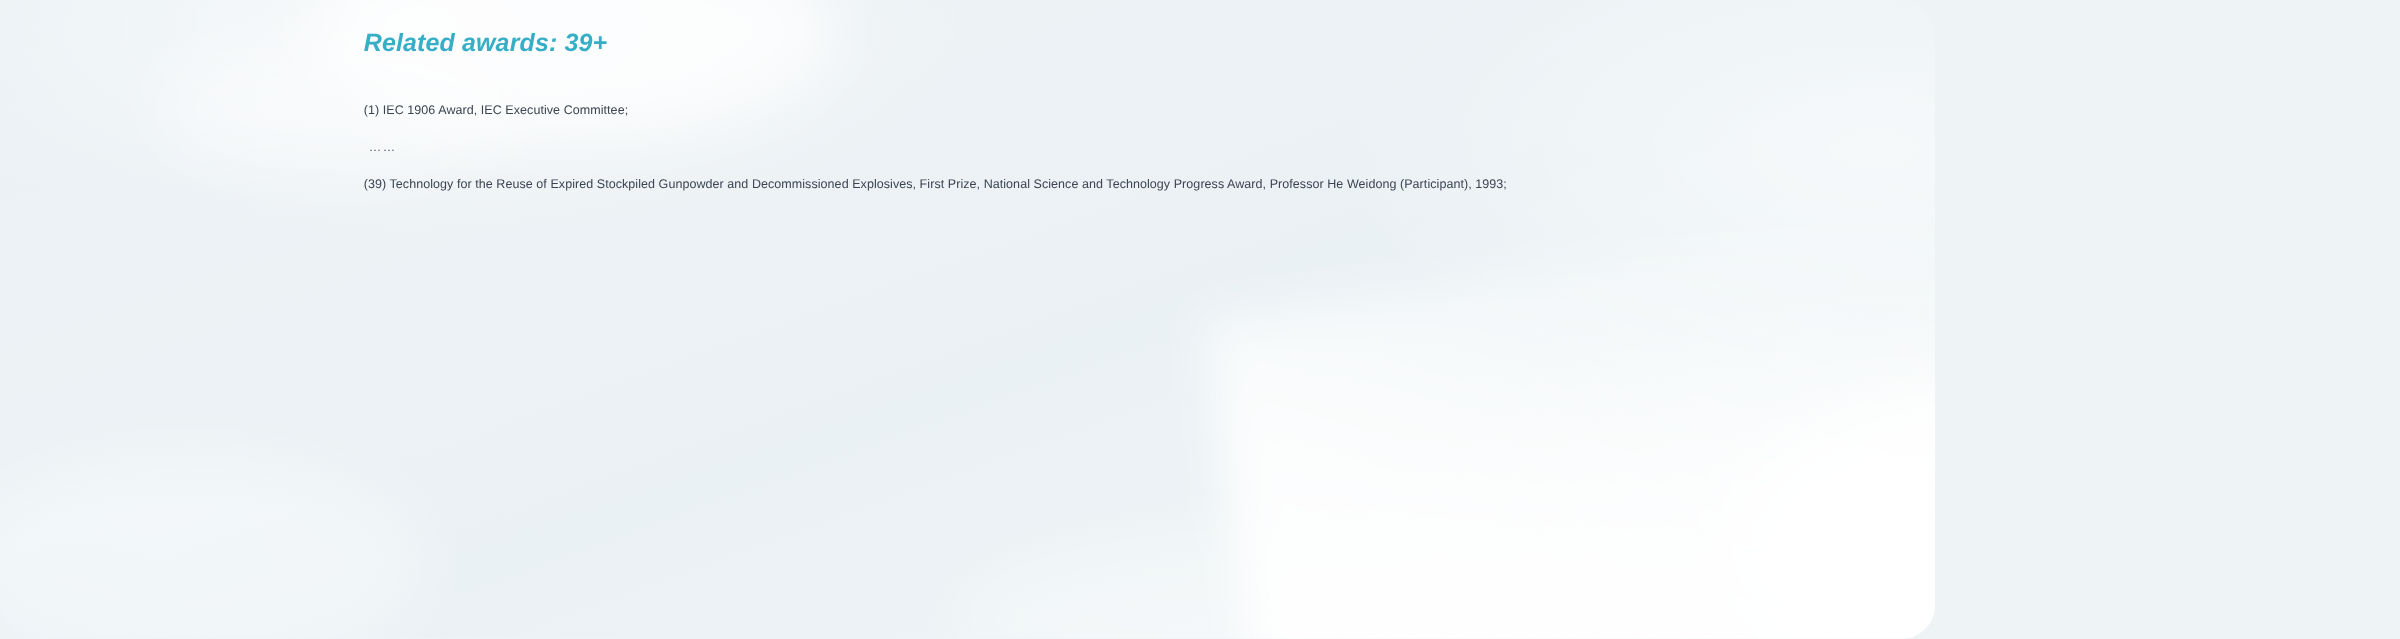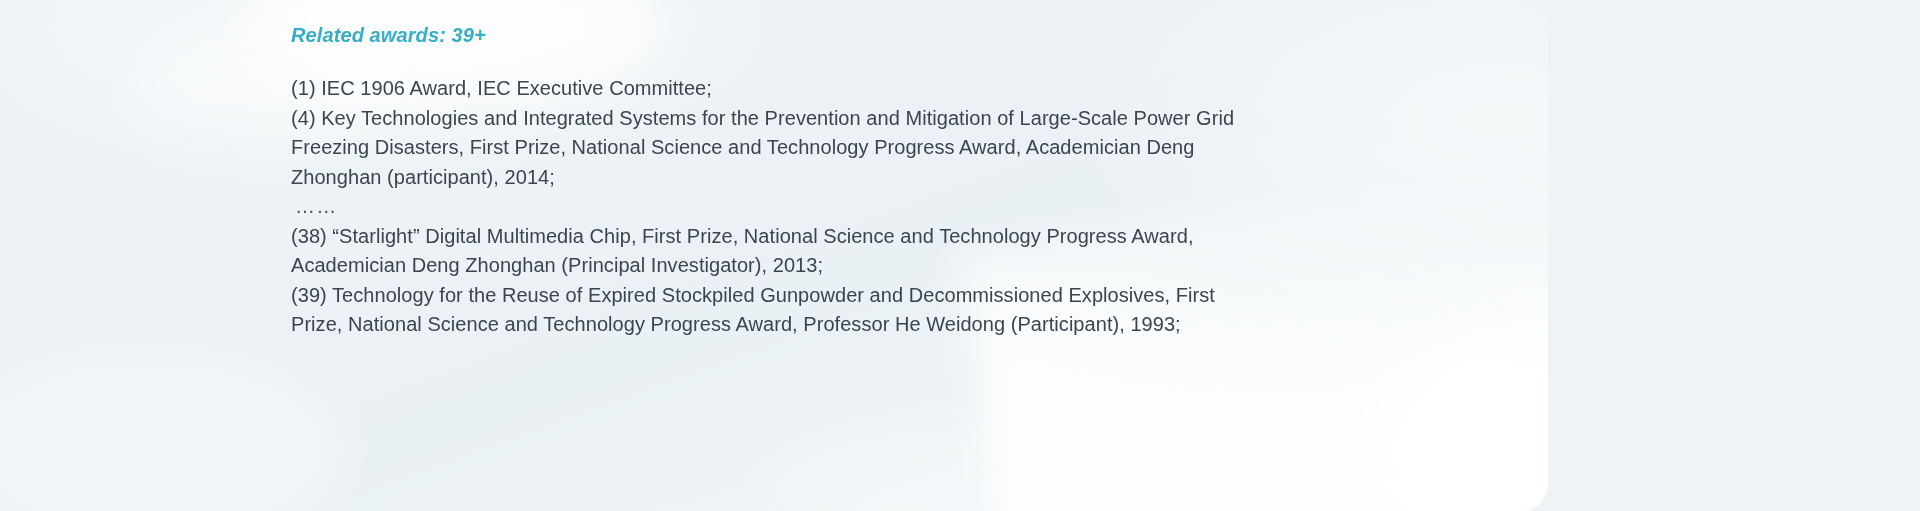--- a/index.html
+++ b/index.html
@@ -77,21 +77,21 @@
   }
 
   .awards-list {
     margin: 0;
     padding: 0;
     list-style: none;
     padding-top: 26px;
   }
 
   .award-item {
-    font-size: 20px;
+    font-size: 10px;
     line-height: 29.5px;
     color: #3b4450;
     letter-spacing: 0.05px;
     text-align: left;
     margin: 0;
     padding: 0;
   }
 
   .award-item.ellipsis {
     padding-left: 4px;
@@ -118,20 +118,18 @@
   <div class="wisp wisp-e"></div>
   <div class="wisp wisp-f"></div>
   <div class="ridge"></div>
 
   <div class="content">
 
     <h2 class="awards-heading">Related awards: 39+</h2>
 
     <ul class="awards-list">
       <li class="award-item w1">(1) IEC 1906 Award, IEC Executive Committee;</li>
-      <li class="award-item w4">(4) Key Technologies and Integrated Systems for the Prevention and Mitigation of Large-Scale Power Grid Freezing Disasters, First Prize, National Science and Technology Progress Award, Academician Deng Zhonghan (participant), 2014;</li>
       <li class="award-item ellipsis">……</li>
-      <li class="award-item w38">(38) “Starlight” Digital Multimedia Chip, First Prize, National Science and Technology Progress Award, Academician Deng Zhonghan (Principal Investigator), 2013;</li>
       <li class="award-item w39">(39) Technology for the Reuse of Expired Stockpiled Gunpowder and Decommissioned Explosives, First Prize, National Science and Technology Progress Award, Professor He Weidong (Participant), 1993;</li>
     </ul>
 
   </div>
 </div>
 
 </body></html>

